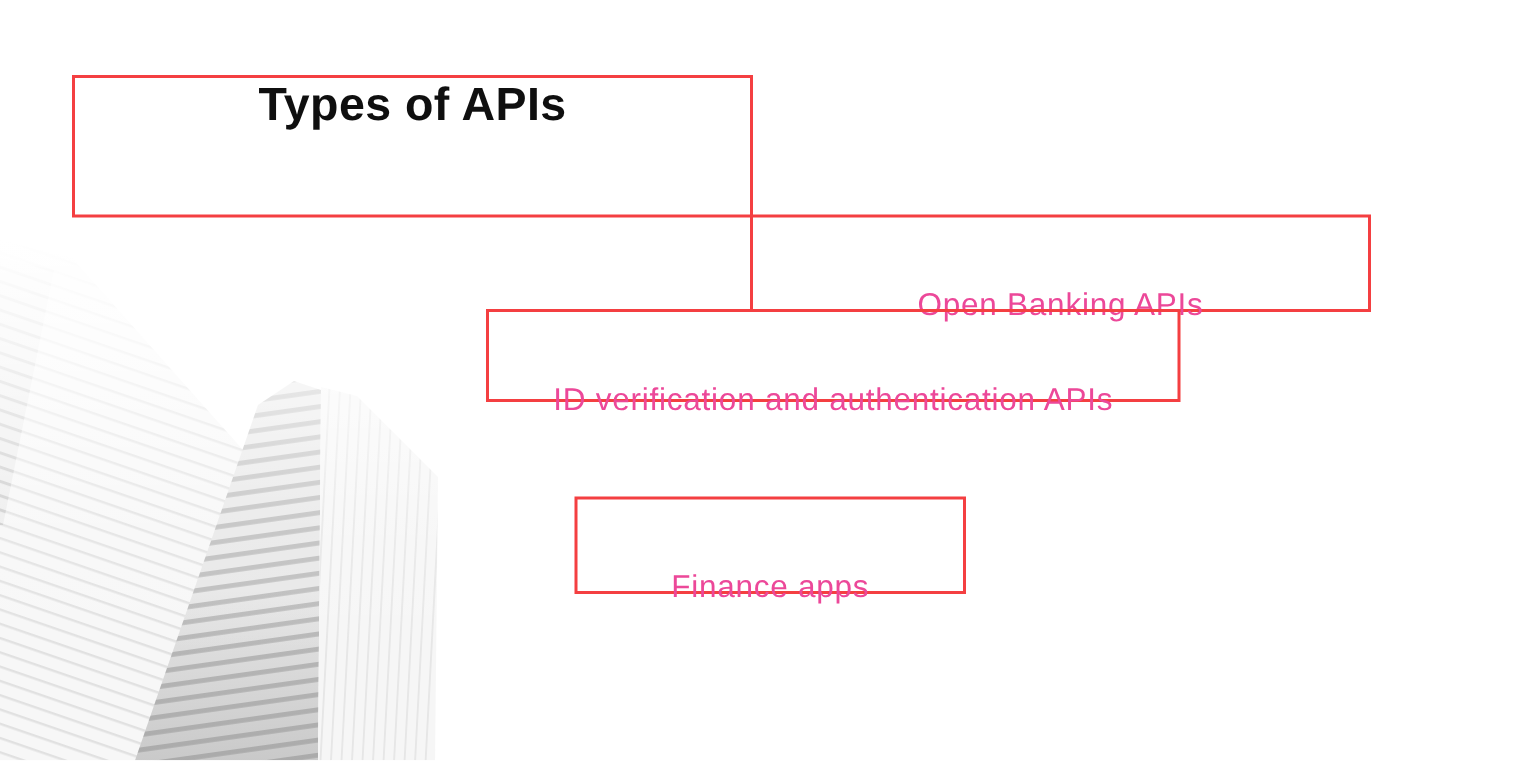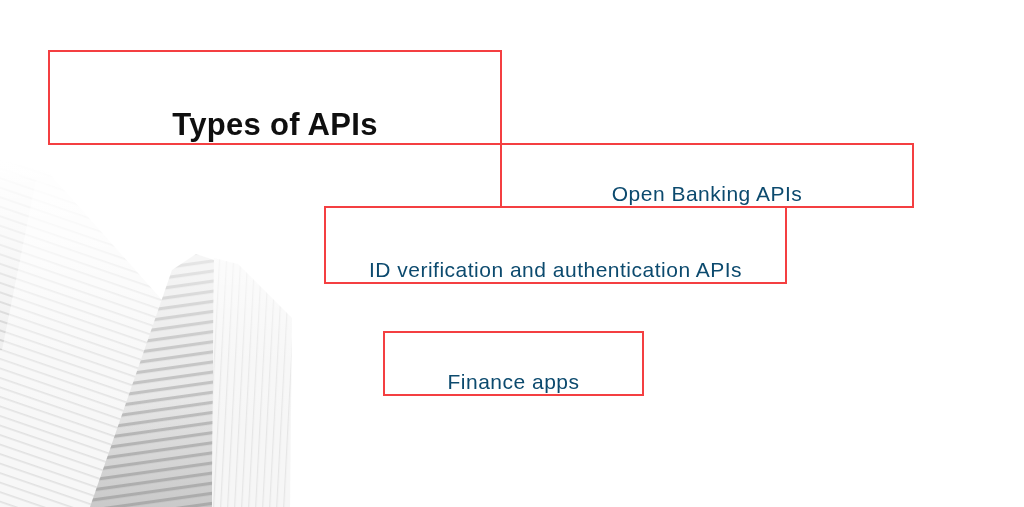--- a/index.html
+++ b/index.html
@@ -15,43 +15,44 @@
     overflow: hidden;
   }
 
   
   .node {
     position: absolute;
     box-sizing: border-box;
     border: 2px solid #f43f41;
     background: transparent;
     display: flex;
-    align-items: flex-end;
+    align-items: flex-start;
     justify-content: center;
     text-align: center;
   }
   .node-label {
-    color: #0c4a6e;
+    color: #ec4899;
     font-size: 21px;
     font-weight: 400;
     letter-spacing: 0.5px;
     white-space: nowrap;
+    margin-top: 47px;
   }
   .title-box {
     left: 48px; top: 50px; width: 454px; height: 95px;
   }
   .title-label {
     color: #0f0f0f;
     font-size: 31px;
     font-weight: 700;
     letter-spacing: 0.3px;
     white-space: nowrap;
   }
   .n-open      { left: 500px; top: 143px; width: 414px; height: 65px; }
-  .n-idverif   { left: 324px; top: 206px; width: 463px; height: 78px; }
+  .n-idverif   { left: 324px; top: 206px; width: 463px; height: 62px; }
   .n-invest    { left: 500px; top: 269px; width: 480px; height: 64px; }
   .n-finance   { left: 383px; top: 331px; width: 261px; height: 65px; }
   .n-money     { left: 500px; top: 394px; width: 395px; height: 64px; }
 
   
   .building {
     position: absolute;
     left: 0; top: 158px;
     width: 300px; height: 349px;
   }

